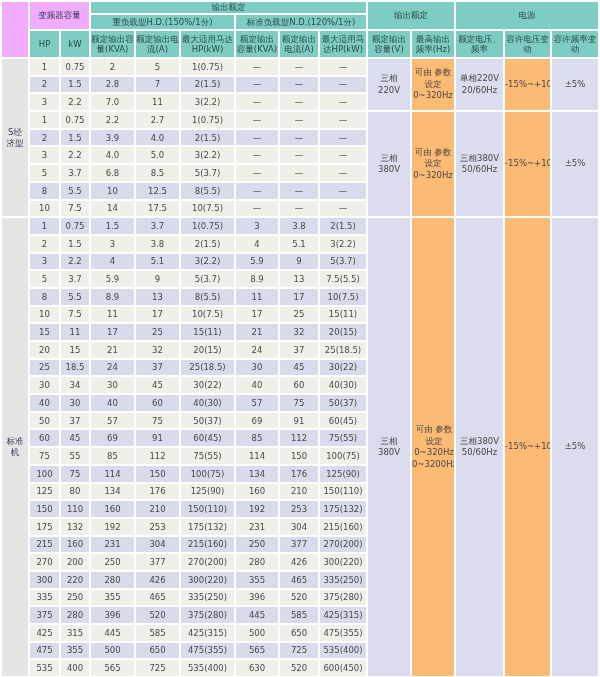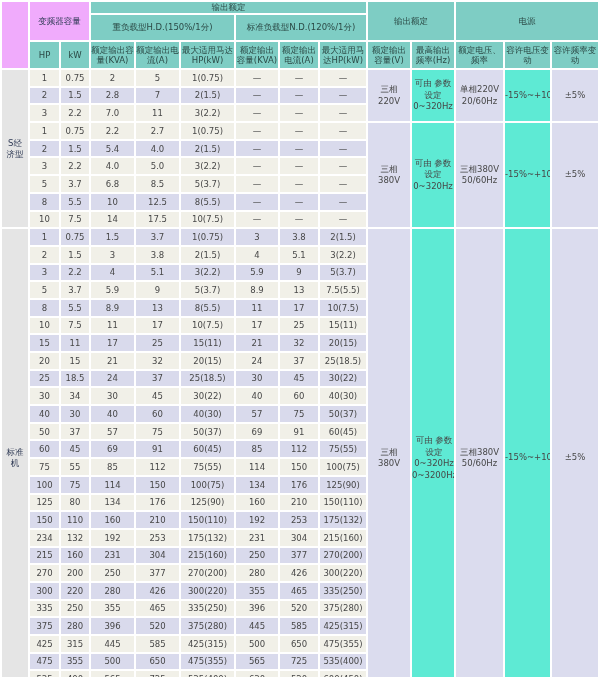--- a/index.html
+++ b/index.html
@@ -10,32 +10,32 @@
     background:#ffffff;
   }
   th, td {
     padding:0; margin:0; text-align:center; vertical-align:middle;
     font-size:8.5px; line-height:1.2; overflow:hidden;
   }
   thead th {
     background:#7ECDC4; color:#2B4A46; font-weight:normal;
   }
   tr.h1 th { height:11px; }
-  tr.h2 th { height:25px;margin-top:32px; }
+  tr.h2 th { height:14px;margin-top:32px; }
   tr.h3 th { height:26px; }
   th.blue { background:#f0abfc; color:#2F3A55; }
   td.type {
     background:#e5e5e5; color:#2F3A55;
     word-break:break-all; line-height:1.3; padding:0 2px;
   }
   td.cell { color:#474747; height:15.7px; }
   td.lav   { background:#D9DAEC; }
   td.cream { background:#F1F0E8; }
   td.mlav   { background:#DBDCEE; color:#474747; }
-  td.mcream { background:#5eead4; color:#474747; }
+  td.mcream { background:#fdba74; color:#474747; }
   td.merged span { display:inline-block; line-height:1.35; }
   td.vcell span { max-width:28px; }
   td.fcell span { max-width:44px; }
   td.scell span { max-width:46px; }
 </style>
 </head>
 <body>
 
 <table class="spec">
   <colgroup>
@@ -130,21 +130,21 @@
         <td class="cell cream">—</td>
         <td class="merged mlav vcell" rowspan="6"><span>三相 380V</span></td>
         <td class="merged mcream fcell" rowspan="6"><span>可由 参数 设定 0~320Hz</span></td>
         <td class="merged mlav scell" rowspan="6"><span>三相380V 50/60Hz</span></td>
         <td class="merged mcream" rowspan="6"><span>-15%~+10%</span></td>
         <td class="merged mlav" rowspan="6"><span>±5%</span></td>
       </tr>
       <tr>
         <td class="cell lav">2</td>
         <td class="cell lav">1.5</td>
-        <td class="cell lav">5.4</td>
+        <td class="cell lav">3.9</td>
         <td class="cell lav">4.0</td>
         <td class="cell lav">2(1.5)</td>
         <td class="cell lav">—</td>
         <td class="cell lav">—</td>
         <td class="cell lav">—</td>
       </tr>
       <tr>
         <td class="cell cream">3</td>
         <td class="cell cream">2.2</td>
         <td class="cell cream">4.0</td>
@@ -354,21 +354,21 @@
         <td class="cell lav">150</td>
         <td class="cell lav">110</td>
         <td class="cell lav">160</td>
         <td class="cell lav">210</td>
         <td class="cell lav">150(110)</td>
         <td class="cell lav">192</td>
         <td class="cell lav">253</td>
         <td class="cell lav">175(132)</td>
       </tr>
       <tr>
-        <td class="cell cream">234</td>
+        <td class="cell cream">175</td>
         <td class="cell cream">132</td>
         <td class="cell cream">192</td>
         <td class="cell cream">253</td>
         <td class="cell cream">175(132)</td>
         <td class="cell cream">231</td>
         <td class="cell cream">304</td>
         <td class="cell cream">215(160)</td>
       </tr>
       <tr>
         <td class="cell lav">215</td>

